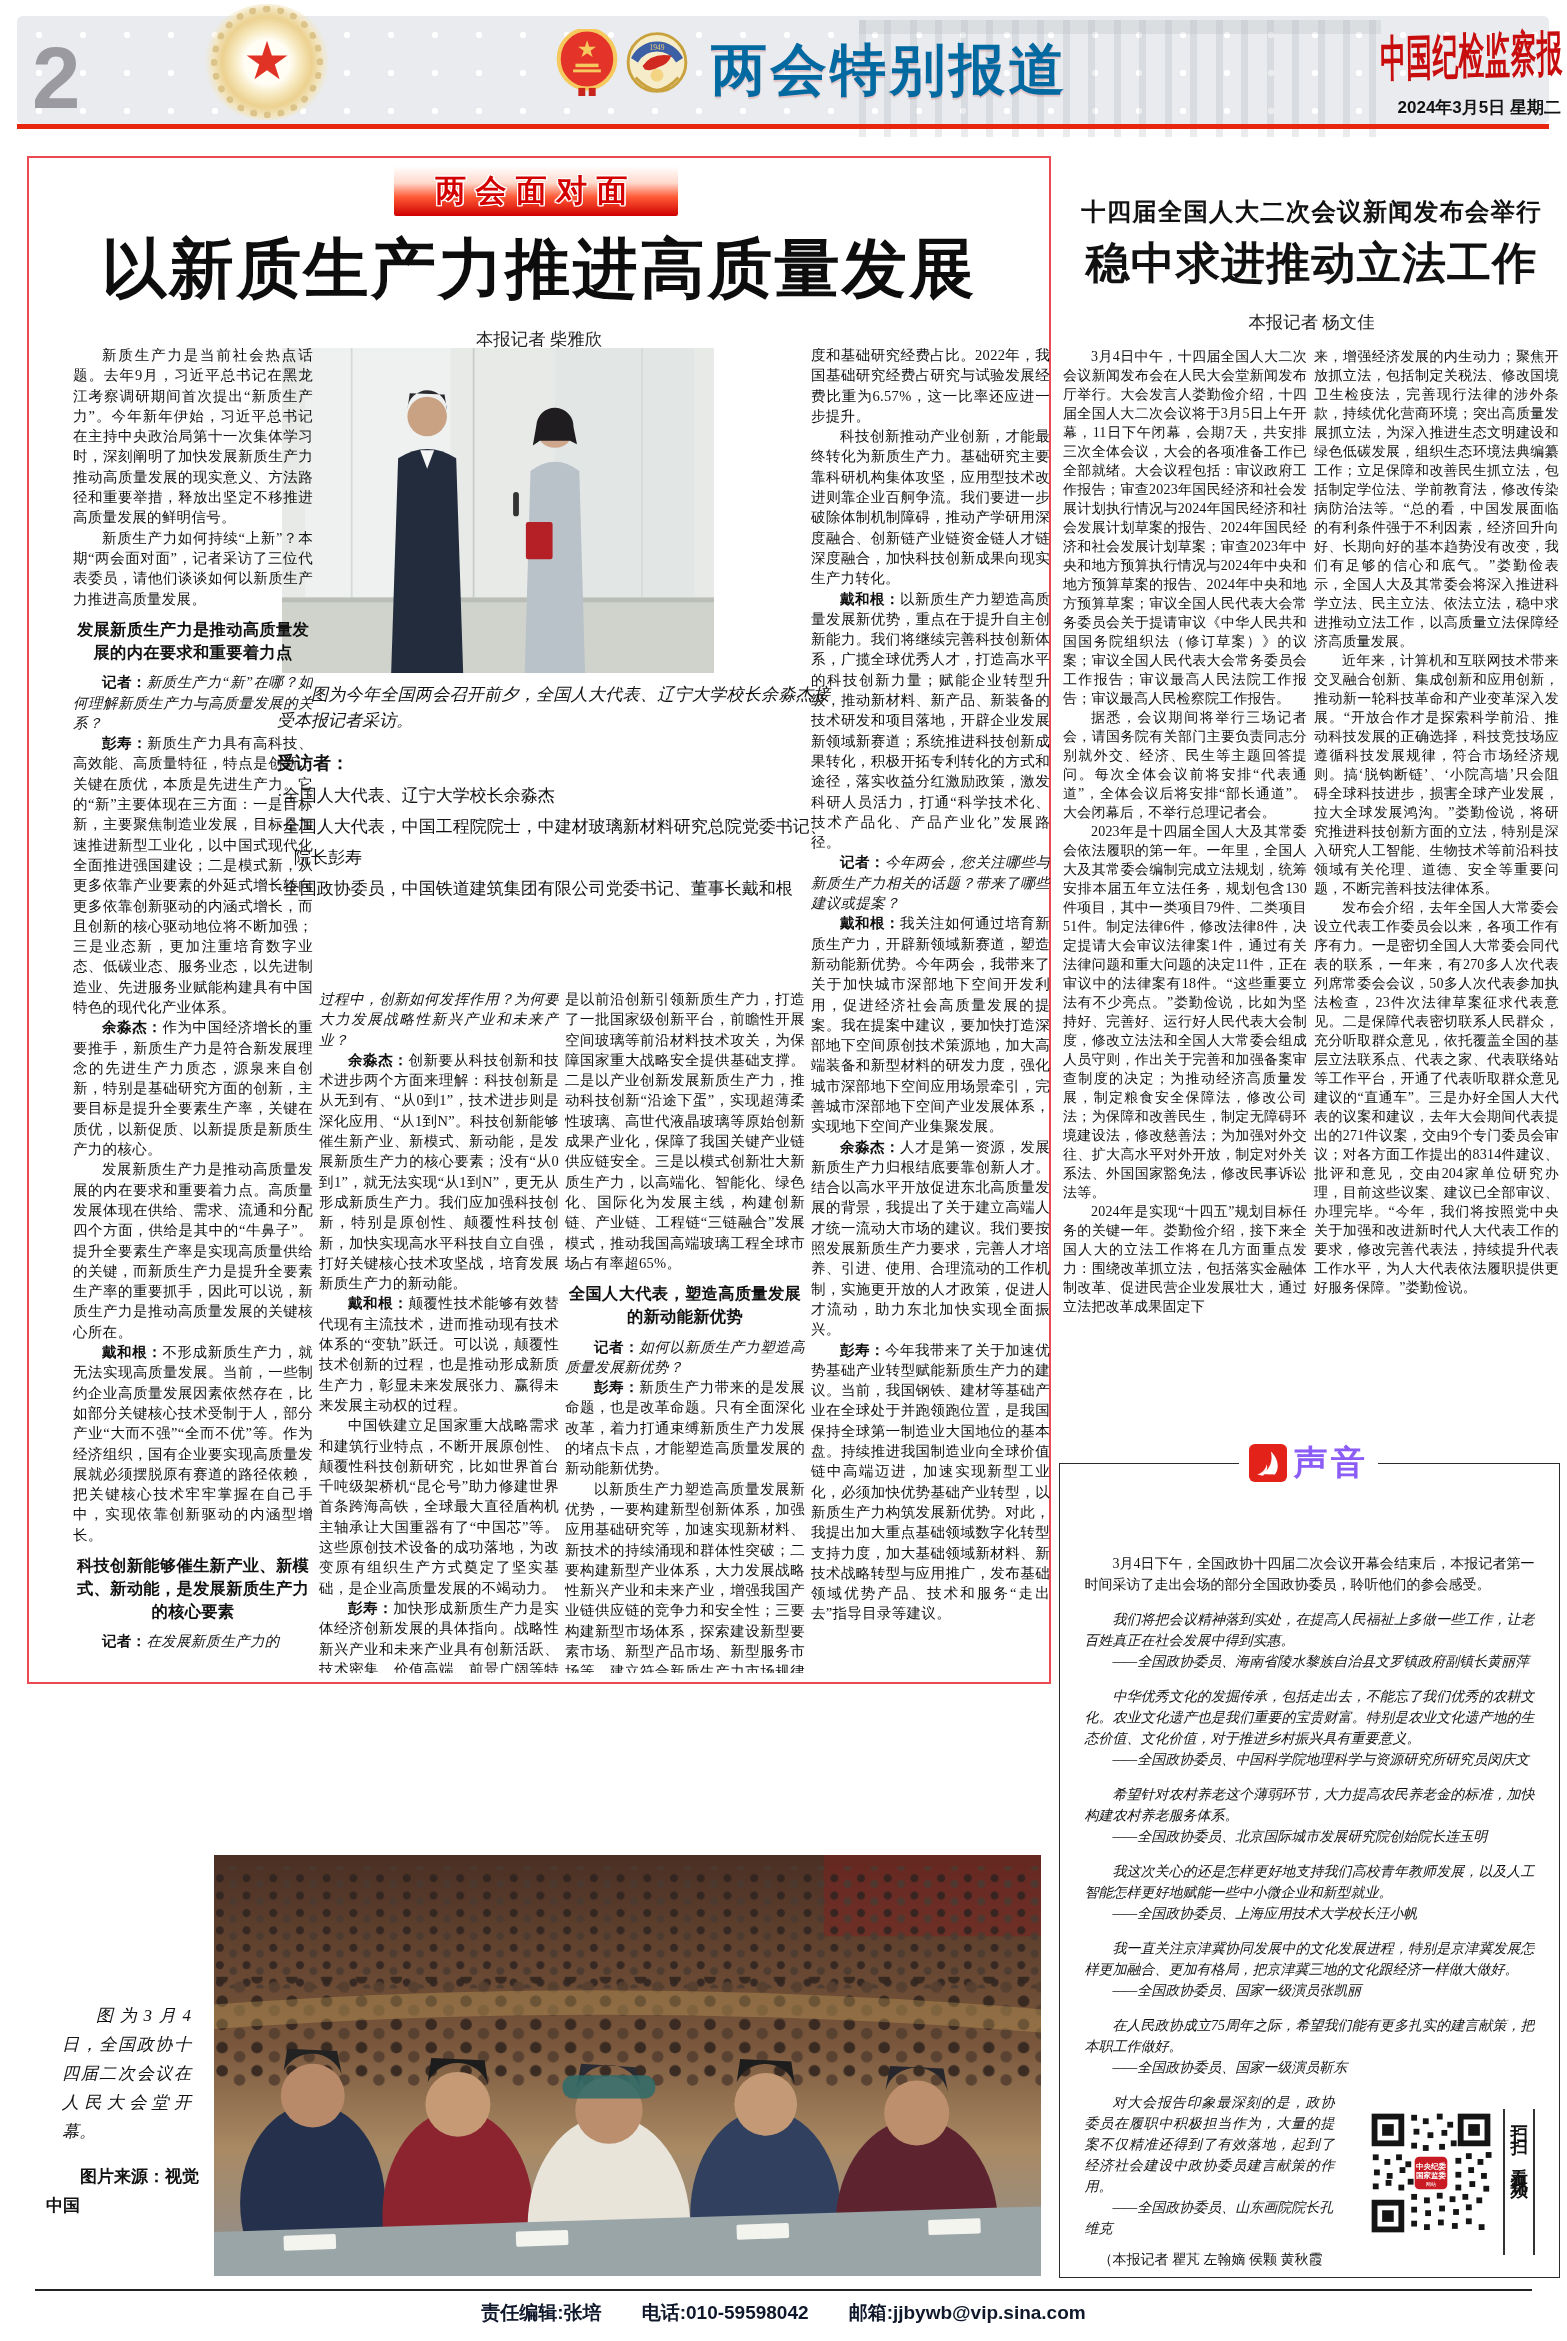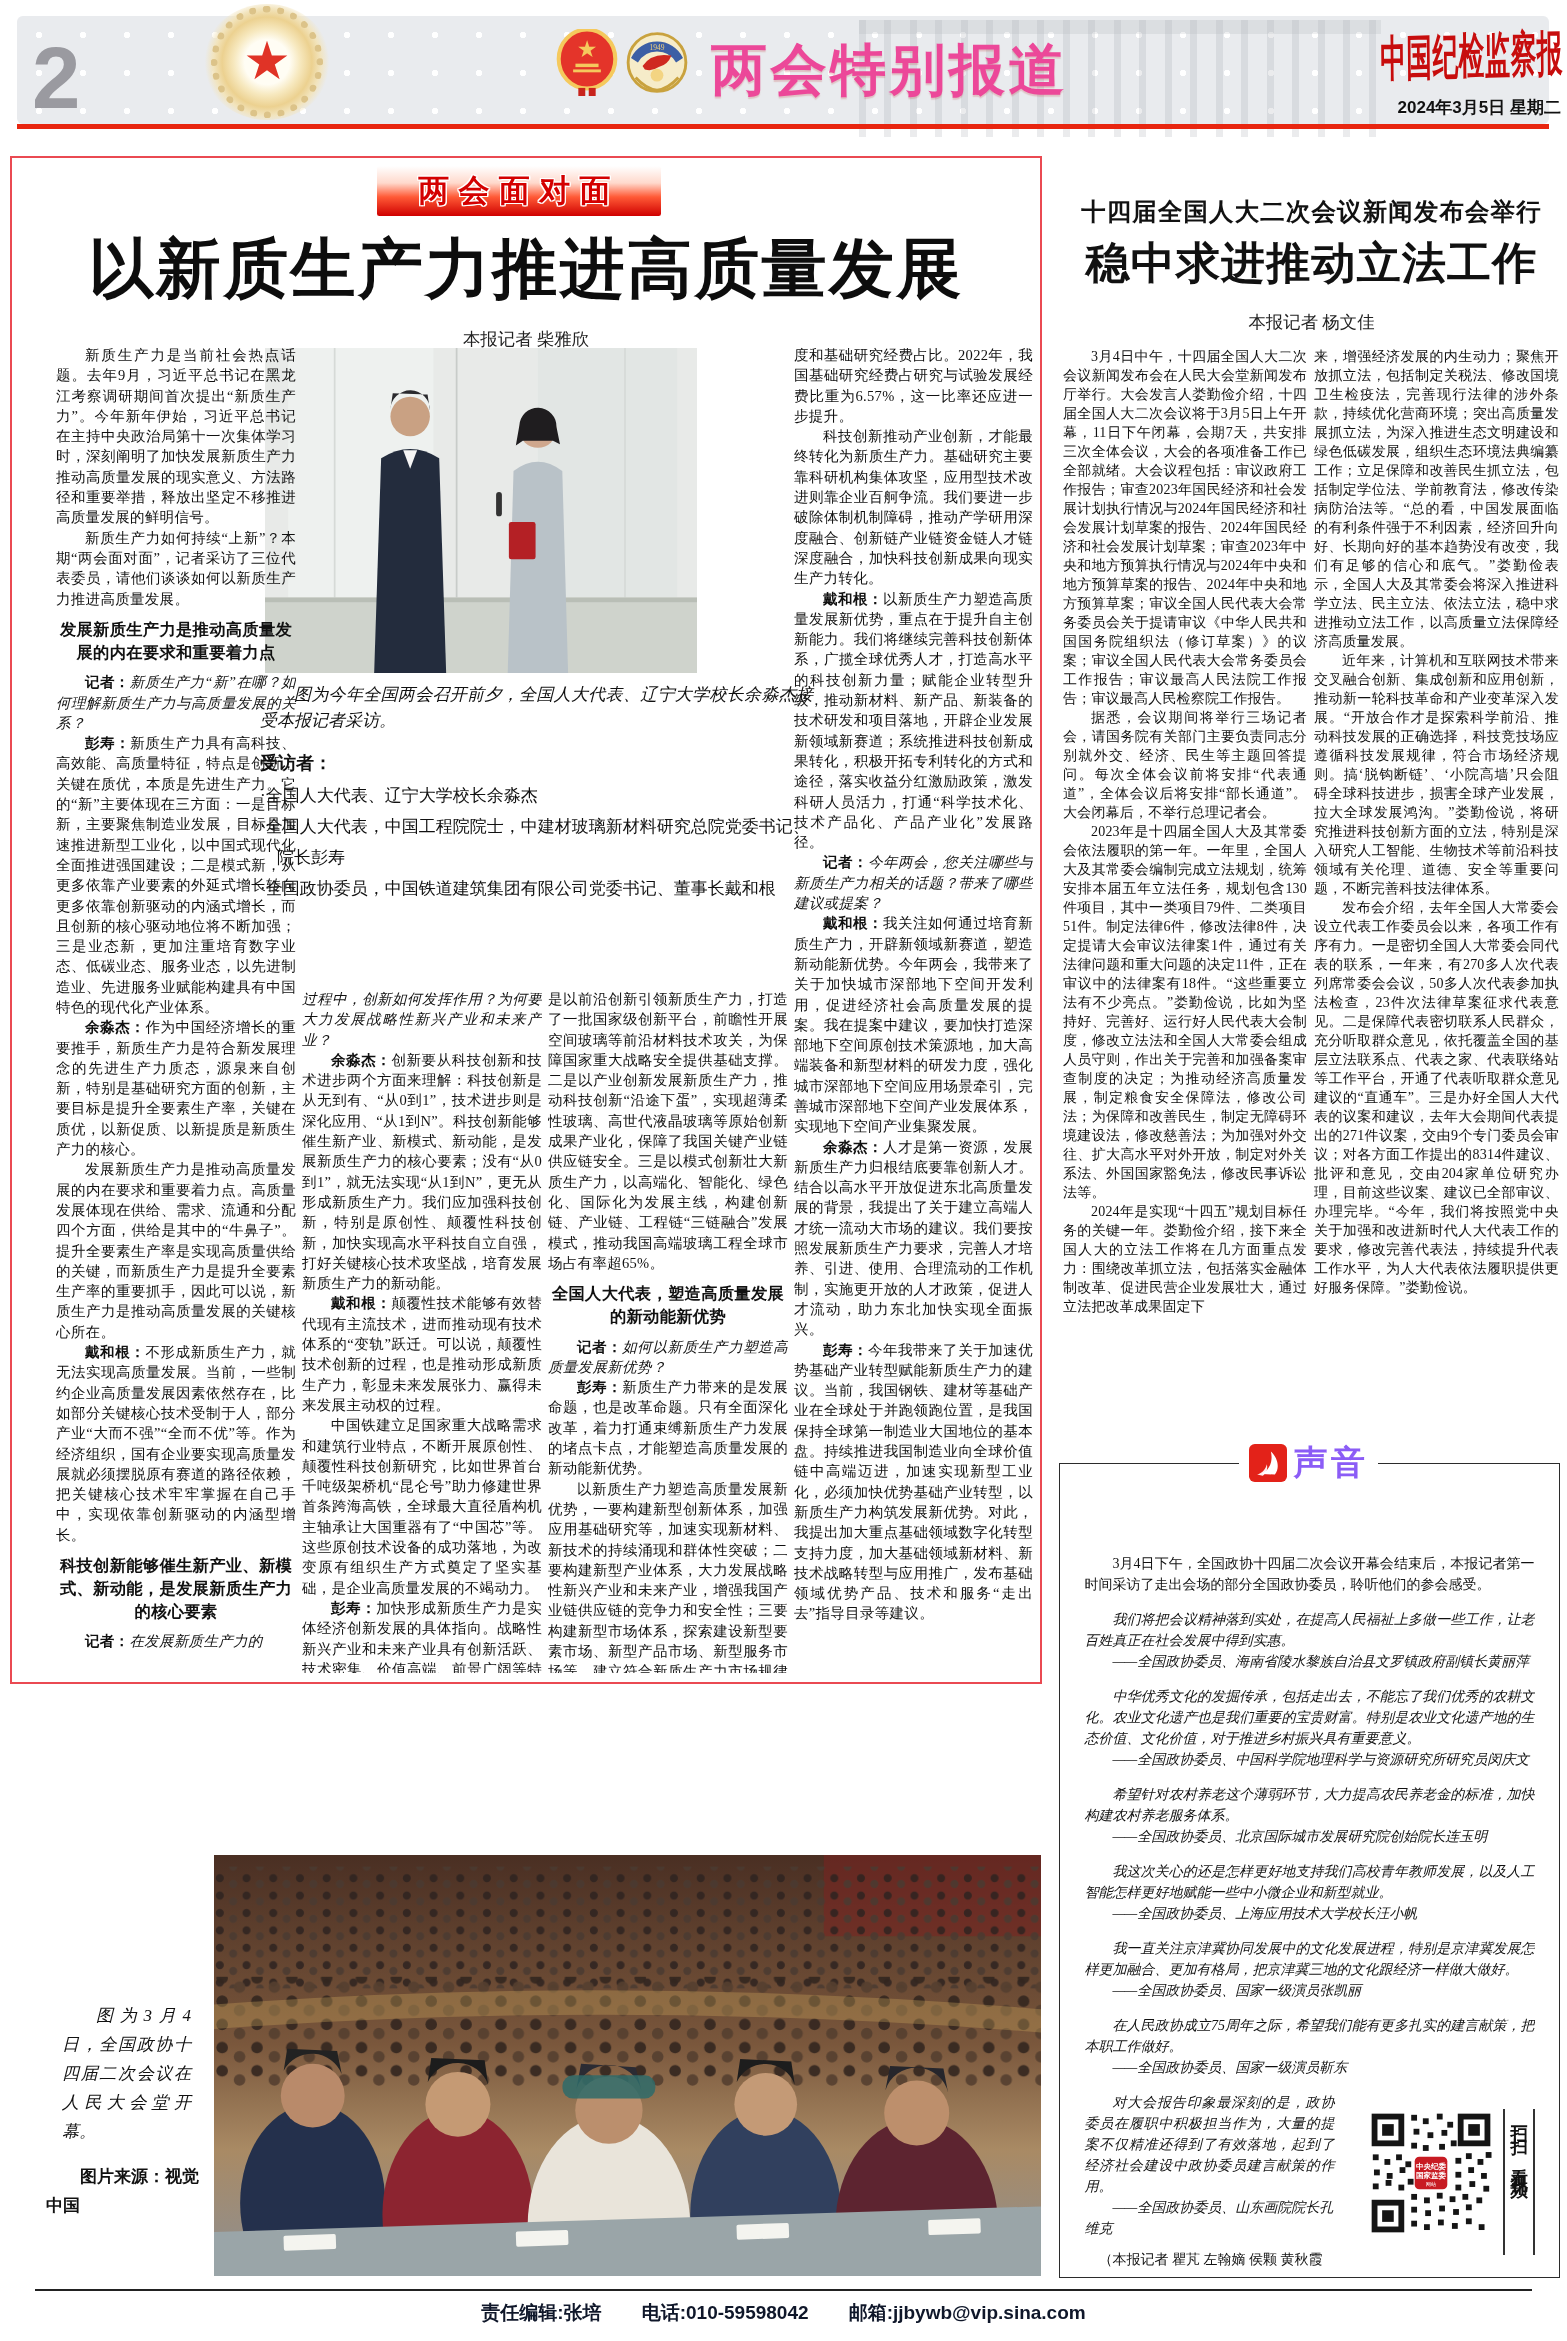--- a/index.html
+++ b/index.html
@@ -9,21 +9,21 @@
   
   .band{background:#e9ebee;background-image:radial-gradient(circle,#ffffff 0 2.9px,rgba(255,255,255,0) 3.5px);
         background-size:44px 38px;border-radius:5.8px;}
   .pagenum{font-family:"Liberation Sans",sans-serif;font-weight:800;font-size:87px;color:#9a9aa0;line-height:1;}
   .medal{border-radius:50%;background:radial-gradient(circle at 50% 50%,#fffdf4 0 26%,#f7e9c0 38%,#ecd190 52%,#f2e4bd 62%,rgba(240,230,200,0) 72%);
          display:flex;align-items:center;justify-content:center;}
   .medal .ring{position:absolute;width:98px;height:98px;border-radius:50%;border:7px dotted #dcc389;}
   .medal .star{color:#e03326;font-size:53px;line-height:1;position:relative;}
   .hallwm{opacity:.5;background:repeating-linear-gradient(90deg,rgba(130,135,145,.32) 0 7px,rgba(130,135,145,0) 7px 25.5px);
           border-top:14px solid rgba(130,135,145,.28);}
-  .sectitle{font-family:"Liberation Sans",sans-serif;font-weight:900;font-size:56px;letter-spacing:3.5px;color:#ec4899;
+  .sectitle{font-family:"Liberation Sans",sans-serif;font-weight:900;font-size:56px;letter-spacing:3.5px;color:#0369a1;
             text-shadow:0 1.7px 1.2px rgba(180,0,0,.18);white-space:nowrap;}
   .masthead{font-family:"DejaVu Serif",serif;font-weight:700;font-size:25.5px;color:#c70d0d;letter-spacing:0.6px;
             transform:scaleY(1.9) rotate(-1deg);transform-origin:top left;white-space:nowrap;}
   .pdate{font-family:"Liberation Sans",sans-serif;font-weight:700;font-size:17px;color:#111;}
   .redrule{background:#e8250f;}
   
   .mainbox{border:2.9px solid #ea4a52;background:#fff;}
   .tagbanner{background:linear-gradient(180deg,#ffffff 0%,#ffd9cc 34%,#ff5a36 62%,#cf0000 100%);
              border-radius:2.3px;display:flex;align-items:center;justify-content:center;}
   .tagbanner span{font-family:"Liberation Sans",sans-serif;font-weight:900;font-size:31px;letter-spacing:9.3px;color:#d40000;
@@ -96,21 +96,21 @@
     <path d="M28 64 Q44 40 78 46 Q72 62 56 66 Q44 74 32 70 Z" fill="#cf2920"></path>
     <circle cx="53" cy="80" r="11" fill="#f3d27a" opacity=".9"></circle>
     <path d="M16 84 Q34 104 53 106 Q72 104 90 84" fill="none" stroke="#c9a23e" stroke-width="5"></path>
   </svg>
 
   <div class="abs sectitle" style="left:711px;top:32.5px;">两会特别报道</div>
   <div class="abs masthead" style="left:1380px;top:25.5px;">中国纪检监察报</div>
   <div class="abs pdate" style="left:1364px;top:96px;width:197px;text-align:right;">2024年3月5日 星期二</div>
   <div class="abs redrule" style="left:17.4px;top:124px;width:1532px;height:4.6px;"></div>
 
-  <div class="abs mainbox" style="left:10px;top:156px;width:1020px;height:1524px;padding-left:8px;">
+  <div class="abs mainbox" style="left:27px;top:156px;width:1020px;height:1524px;">
 
     <div class="abs tagbanner" style="left:365px;top:8.1px;width:284px;height:50px;">
       <span>两会面对面</span>
     </div>
 
     <div class="abs mainhead" style="left:0;top:67px;width:100%;">以新质生产力推进高质量发展</div>
     <div class="abs byline" style="left:0;top:169px;width:100%;">本报记者 柴雅欣</div>
 
     <div class="abs photobox" style="left:253px;top:190px;width:432px;height:325px;">
       <svg width="432" height="325" viewBox="0 0 744 560" preserveAspectRatio="none">

